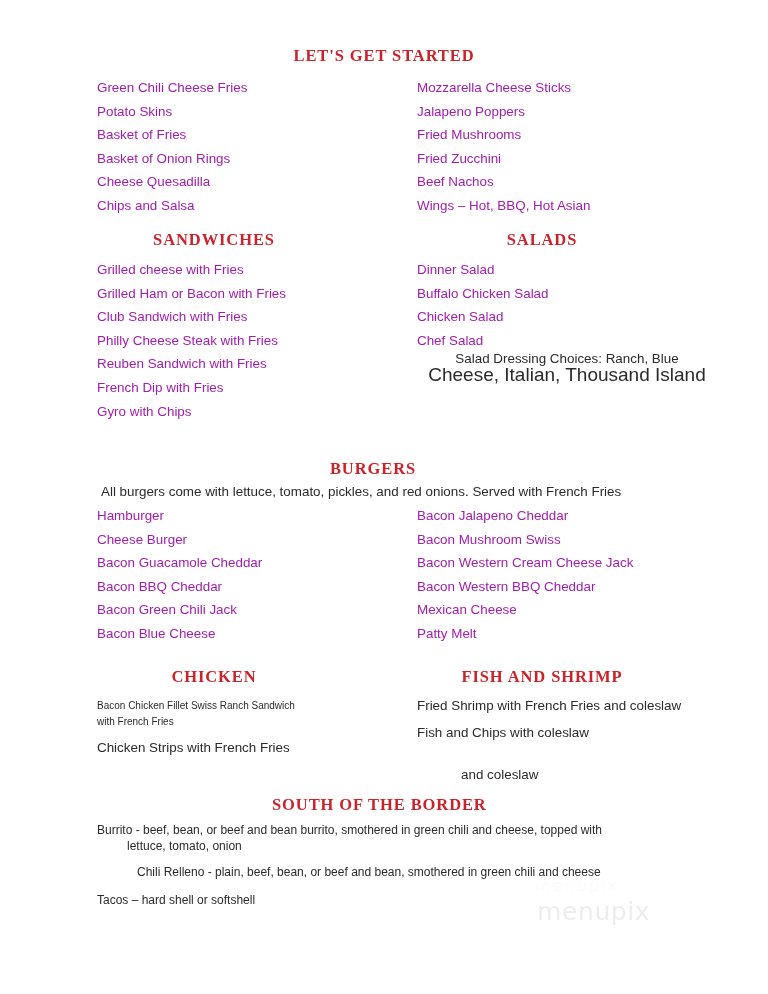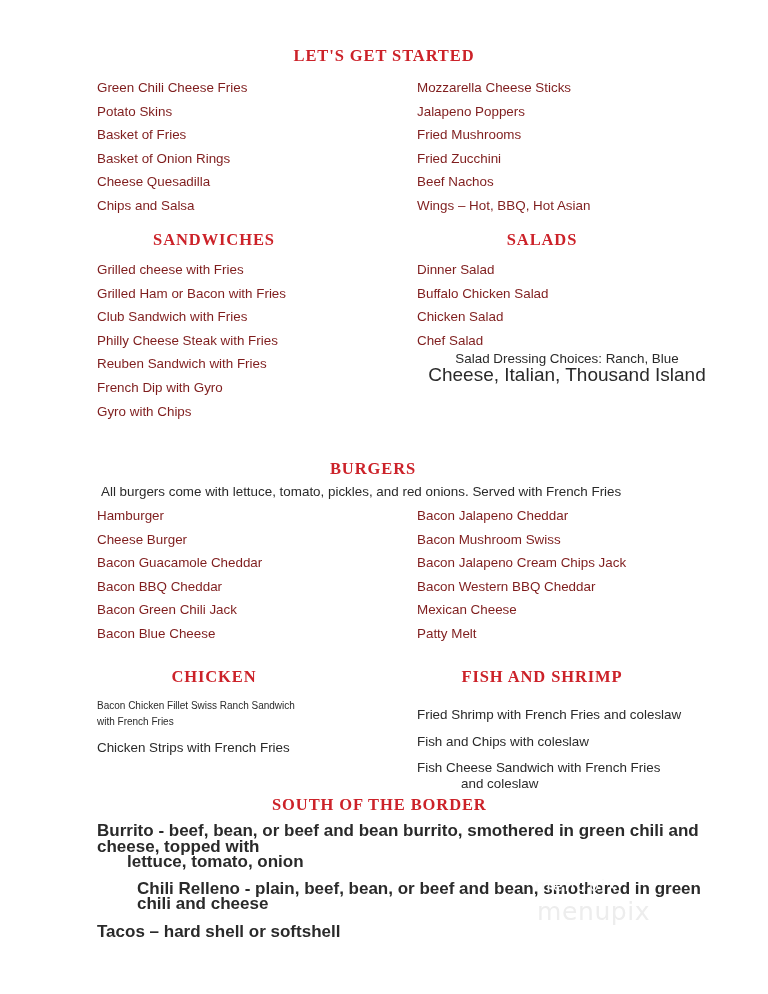--- a/index.html
+++ b/index.html
@@ -41,35 +41,34 @@
   
   .items {
     list-style: none;
     margin: 0;
     padding: 0;
   }
   .items li {
     font-size: 13.4px;
     line-height: 1;
     margin-bottom: 10.2px;
-    color: #7f1d1d;
+    color: #a21caf;
     white-space: pre-line;
   }
 
   .intro {
     font-size: 13.4px;
     line-height: 1;
     padding-left: 6px;
   }
 
   .para {
-    font-size: 17px;
+    font-size: 12px;
     line-height: 15.5px;
     margin: 0 0 11px 0;
-    font-weight: bold;
   }
   .para .cont {
     display: block;
     padding-left: 30px;
   }
 
   
   .watermark {
     position: absolute;
     font-family: "DejaVu Sans", sans-serif;
@@ -115,21 +114,21 @@
   </ul>
 
   <div class="block sec-head" style="left:114px; top:232px; width:200px;">SANDWICHES</div>
 
   <ul class="items block" style="left:97px; top:263px; width:300px;">
     <li>Grilled cheese with Fries</li>
     <li>Grilled Ham or Bacon with Fries</li>
     <li>Club Sandwich with Fries</li>
     <li>Philly Cheese Steak with Fries</li>
     <li>Reuben Sandwich with Fries</li>
-    <li>French Dip with Gyro</li>
+    <li>French Dip with Fries</li>
     <li>Gyro with Chips</li>
   </ul>
 
   <div class="block sec-head" style="left:442px; top:232px; width:200px;">SALADS</div>
 
   <ul class="items block" style="left:417px; top:263px; width:300px;">
     <li>Dinner Salad</li>
     <li>Buffalo Chicken Salad</li>
     <li>Chicken Salad</li>
     <li>Chef Salad</li>
@@ -149,43 +148,43 @@
     <li>Cheese Burger</li>
     <li>Bacon Guacamole Cheddar</li>
     <li>Bacon BBQ Cheddar</li>
     <li>Bacon Green Chili Jack</li>
     <li>Bacon Blue Cheese</li>
   </ul>
 
   <ul class="items block" style="left:417px; top:509px; width:320px;">
     <li>Bacon Jalapeno Cheddar</li>
     <li>Bacon Mushroom Swiss</li>
-    <li>Bacon Jalapeno Cream Chips Jack</li>
+    <li>Bacon Western Cream Cheese Jack</li>
     <li>Bacon Western BBQ Cheddar</li>
     <li>Mexican Cheese</li>
     <li>Patty Melt</li>
   </ul>
 
   <div class="block sec-head" style="left:114px; top:669px; width:200px;">CHICKEN</div>
 
   <div class="block" style="left:97px; top:698px; width:300px;">
     <div style="font-size:10px; line-height:15.5px; margin-bottom:11px;">
       <span>Bacon Chicken Fillet Swiss Ranch Sandwich</span><br>
       <span>with French Fries</span>
     </div>
     <div style="font-size:13.4px; line-height:15.5px;">Chicken Strips with French Fries</div>
   </div>
 
   <div class="block sec-head" style="left:442px; top:669px; width:200px;">FISH AND SHRIMP</div>
 
-  <div class="block" style="left:417px; top:698px; width:320px;margin-top:9px;">
+  <div class="block" style="left:417px; top:698px; width:320px;">
     <div style="font-size:13.4px; line-height:15.5px; margin-bottom:11px;">Fried Shrimp with French Fries and coleslaw</div>
     <div style="font-size:13.4px; line-height:15.5px; margin-bottom:11px;">Fish and Chips with coleslaw</div>
     <div style="font-size:13.4px; line-height:15.5px;">
-      <span>Fish Cheese Sandwich with French Fries</span><br>
+      <br>
       <span style="display:inline-block; padding-left:44px;">and coleslaw</span>
     </div>
   </div>
 
   <div class="block sec-head" style="left:272px; top:797px; width:200px;">SOUTH OF THE BORDER</div>
 
   <div class="block" style="left:97px; top:823px; width:630px;">
     <div class="para">
       <span>Burrito - beef, bean, or beef and bean burrito, smothered in green chili and cheese, topped with</span>
       <span class="cont">lettuce, tomato, onion</span>

